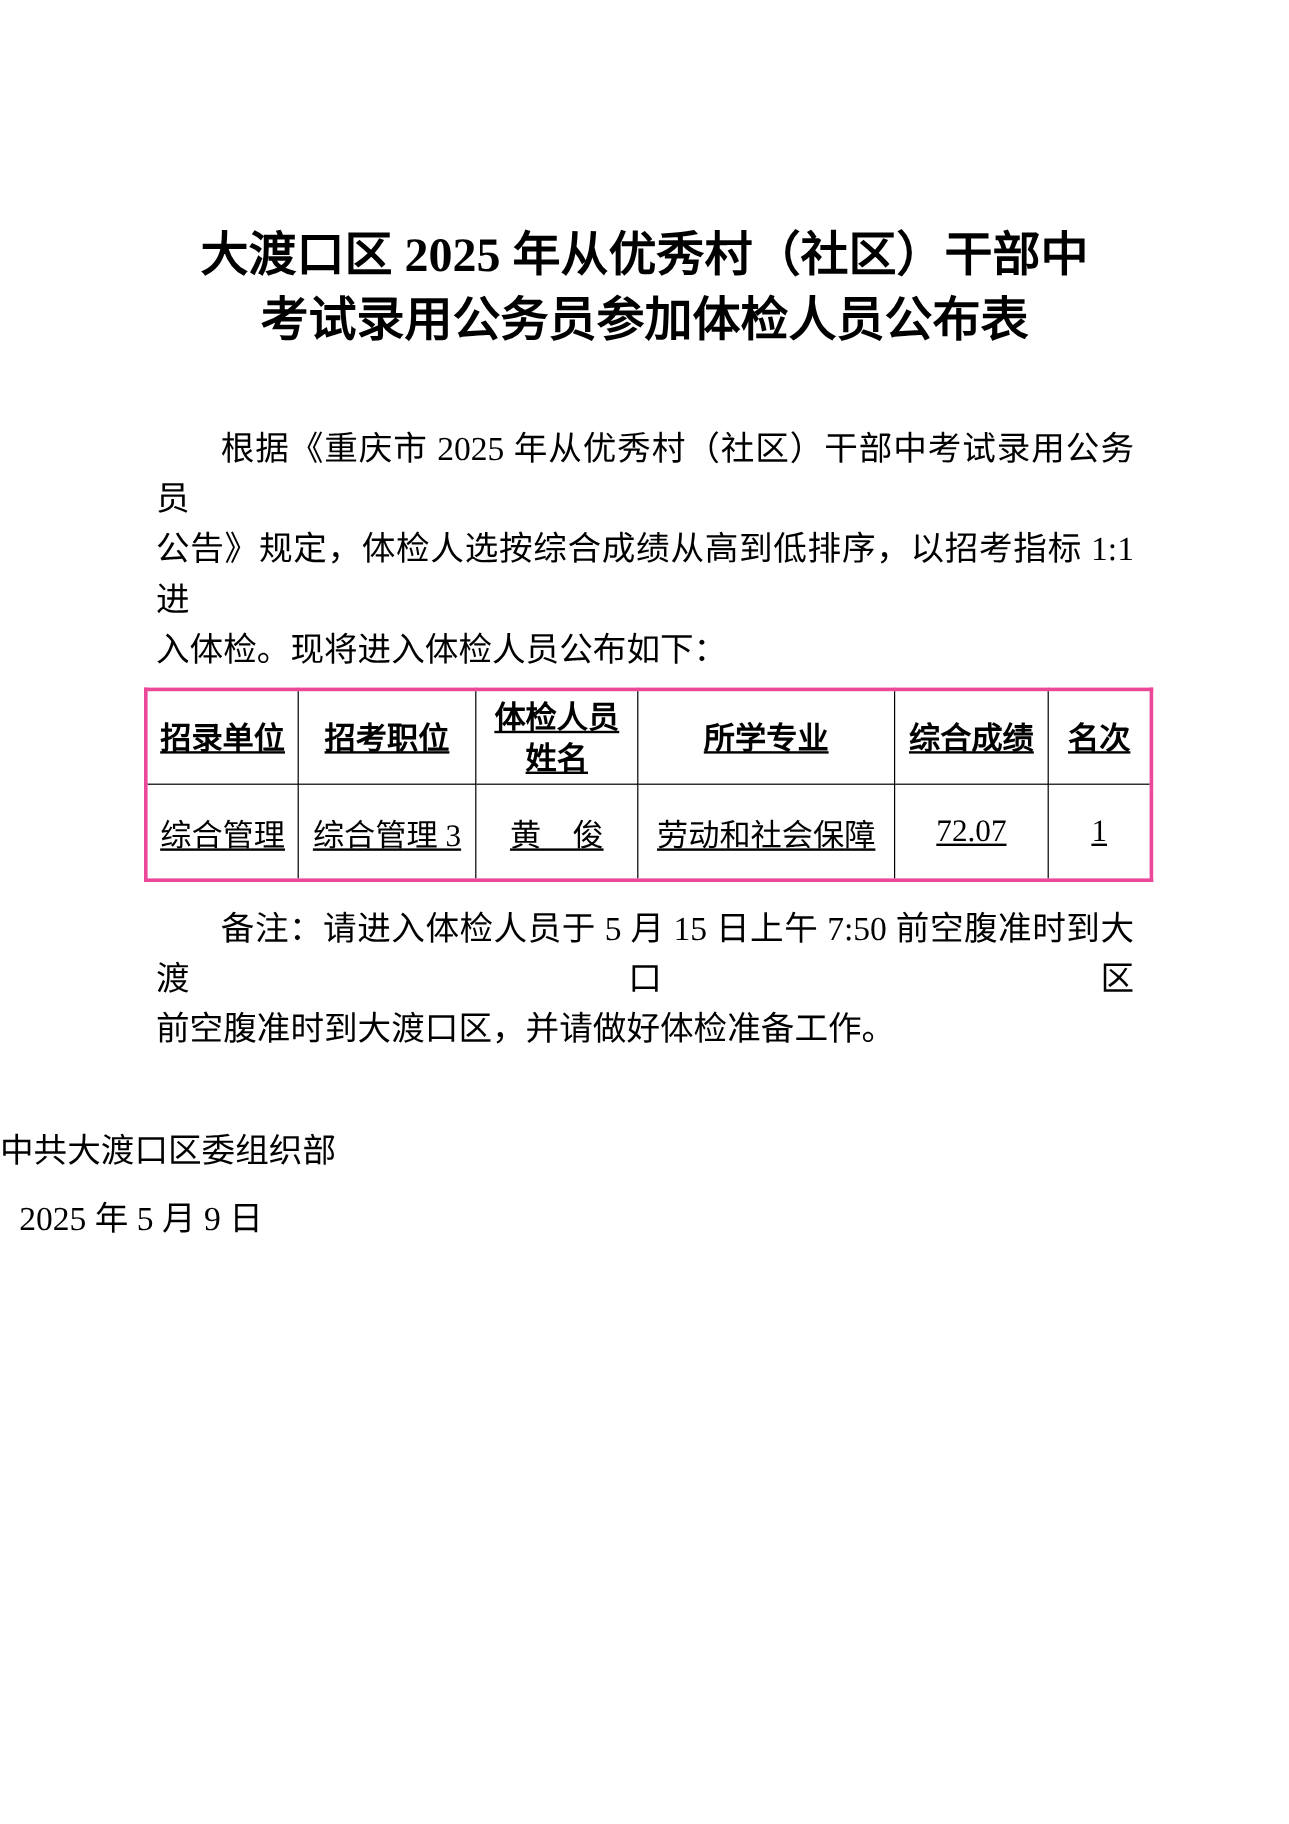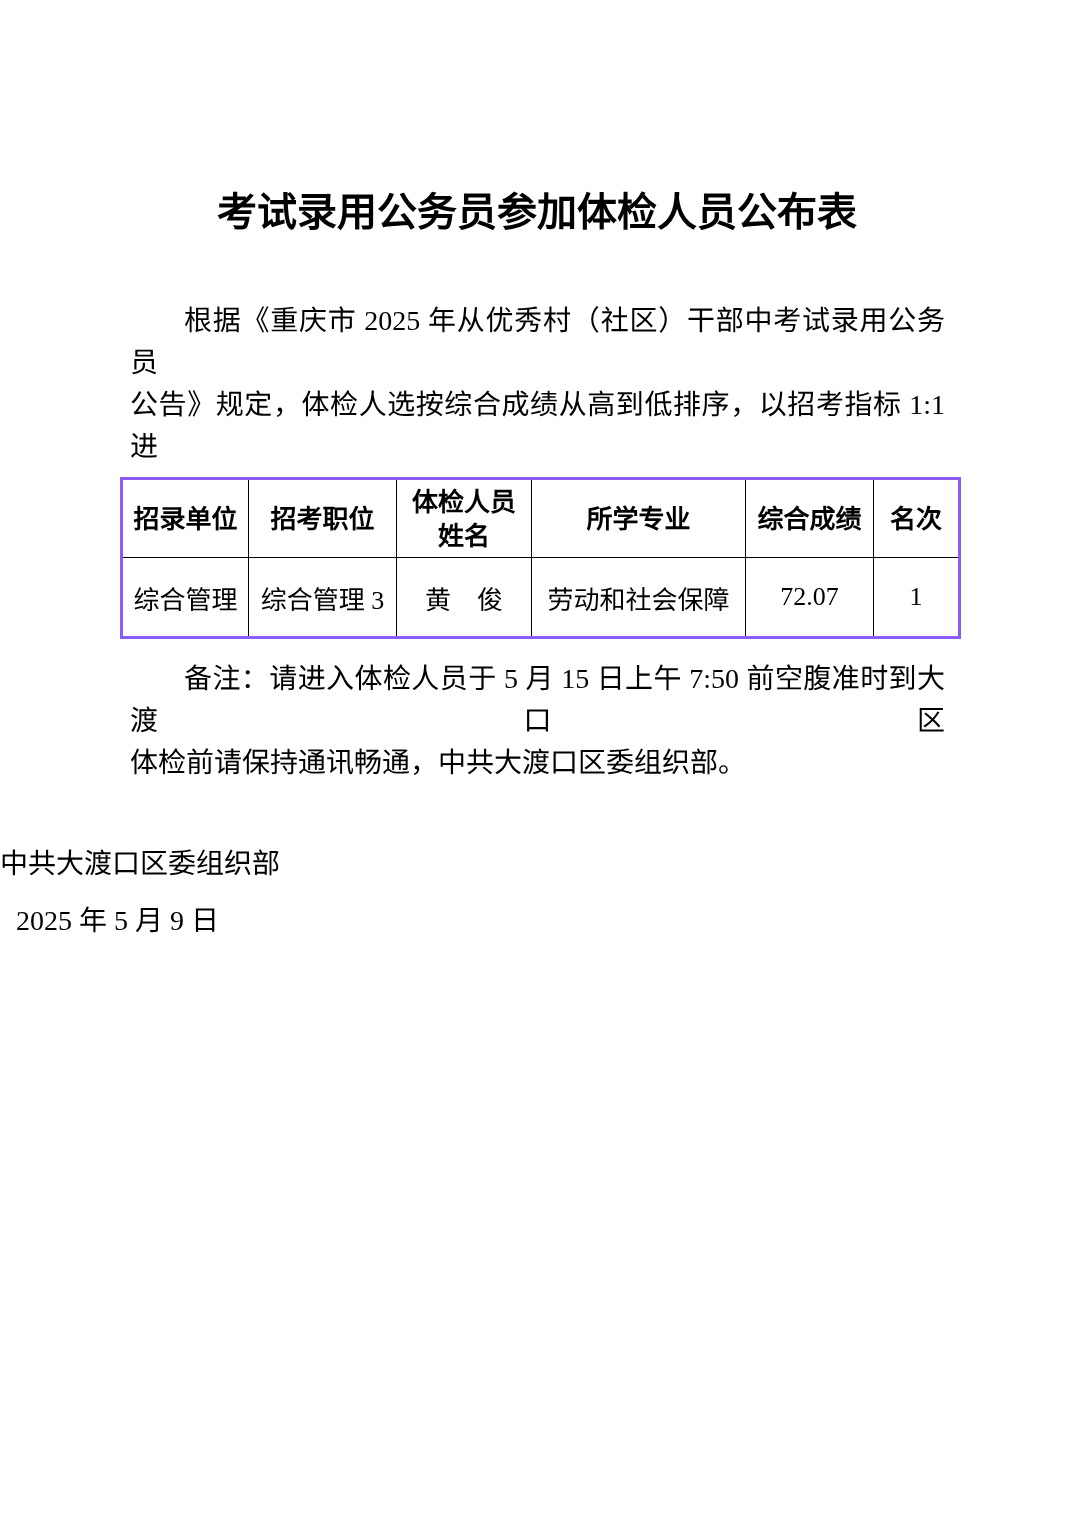--- a/index.html
+++ b/index.html
@@ -42,21 +42,22 @@
     text-align-last: left;
   }
   .intro {
     margin-top: 60px;
   }
   table.candidates {
     margin: 9px 0 0 120px;
     width: 838px;
     table-layout: fixed;
     border-collapse: collapse;
-    border: 3px solid #8b5cf6;
+    border: 3px solid #ec4899;
+    text-decoration: underline;
   }
   table.candidates th,
   table.candidates td {
     border: 1px solid #000000;
     text-align: center;
     vertical-align: middle;
     padding: 0 5px;
     overflow: hidden;
   }
   table.candidates th {
@@ -84,26 +85,28 @@
     margin-top: 15px;
     padding-left: 16px;
   }
 </style>
 </head>
 <body>
 
 <div class="page">
 
   <h1 class="doc-title">
+    <div>大渡口区 2025 年从优秀村（社区）干部中</div>
     <div>考试录用公务员参加体检人员公布表</div>
   </h1>
 
   <div class="para intro">
     <div class="line first">根据《重庆市 2025 年从优秀村（社区）干部中考试录用公务员</div>
     <div class="line">公告》规定，体检人选按综合成绩从高到低排序，以招考指标 1:1 进</div>
+    <div class="line last">入体检。现将进入体检人员公布如下：</div>
   </div>
 
   <table class="candidates">
     <colgroup>
       <col style="width:127px">
       <col style="width:148px">
       <col style="width:135px">
       <col style="width:214px">
       <col style="width:128px">
       <col style="width:86px">
@@ -125,21 +128,21 @@
         <td>黄　俊</td>
         <td>劳动和社会保障</td>
         <td>72.07</td>
         <td>1</td>
       </tr>
     </tbody>
   </table>
 
   <div class="para note">
     <div class="line first">备注：请进入体检人员于 5 月 15 日上午 7:50 前空腹准时到大渡口区</div>
-    <div class="line last">体检前请保持通讯畅通，中共大渡口区委组织部。</div>
+    <div class="line last">前空腹准时到大渡口区，并请做好体检准备工作。</div>
   </div>
 
   <div class="signature-block">
     <div>中共大渡口区委组织部</div>
     <div class="signature-date">2025 年 5 月 9 日</div>
   </div>
 
 </div>
 
 </body></html>

